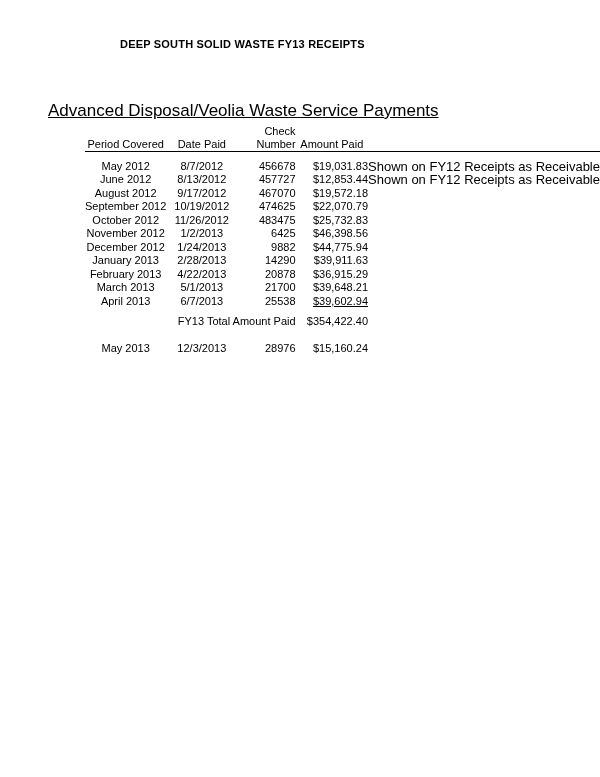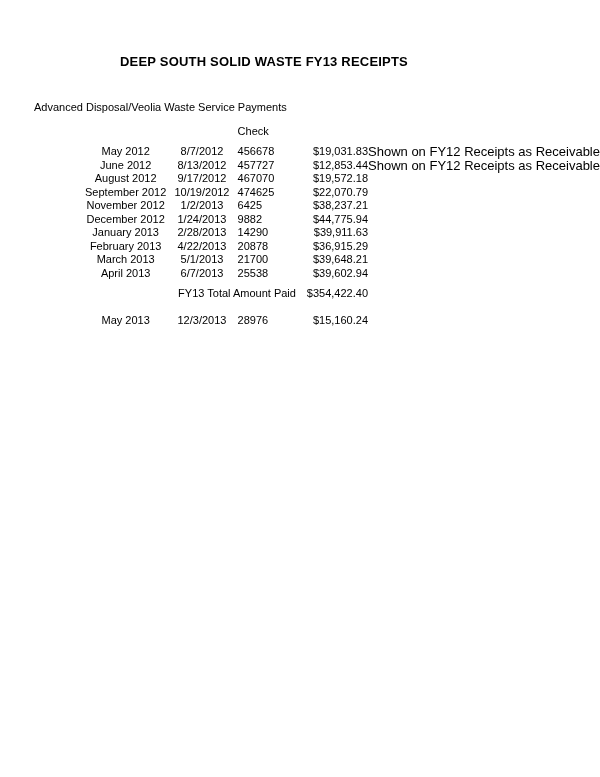--- a/index.html
+++ b/index.html
@@ -11,81 +11,90 @@
     position: relative;
     width: 600px;
     height: 777px;
     background: #ffffff;
     font-family: "Liberation Sans", sans-serif;
     color: #000000;
     overflow: hidden;
   }
   .doc-title {
     position: absolute;
-    top: 54px;
+    top: 38px;
     left: 120px;
-    font-size: 13px;
+    font-size: 11px;
     font-weight: bold;
     letter-spacing: 0.2px;
     white-space: nowrap;
   }
   .doc-subtitle {
     position: absolute;
     top: 101px;
-    left: 34px;
-    font-size: 11px;
+    left: 48px;
+    font-size: 17px;
     white-space: nowrap;
+    text-decoration: underline;
   }
   table.pay-table {
     position: absolute;
     top: 124px;
     left: 85px;
     border-collapse: collapse;
     font-size: 11px;
     line-height: 13px;
   }
   table.pay-table td, table.pay-table th {
     padding: 0;
     height: 13.5px;
     font-weight: normal;
     vertical-align: bottom;
     white-space: nowrap;
   }
   .col-period { width: 80px; text-align: center; }
   .col-date   { width: 74px; text-align: center; }
-  .col-check  { width: 62px; text-align: left; }
+  .col-check  { width: 62px; text-align: right; }
   .col-amount { width: 78px; text-align: right; padding-right: 2px; }
   .col-note   { width: 190px; text-align: left; padding-left: 32px; font-size: 13px; }
   tr.header-line th {
     border-bottom: 1px solid #000000;
   }
   tr.header-line th.col-amount { text-align: center; padding-right: 0; }
   tr.gap-row td { height: 7px; }
   tr.gap-row-lg td { height: 13px; }
   .total-label { text-align: right; }
   .underlined {
+    text-decoration: underline;
   }
 </style>
 </head>
 <body>
 
 <div class="page">
 
   <div class="doc-title">DEEP SOUTH SOLID WASTE FY13 RECEIPTS</div>
   <div class="doc-subtitle">Advanced Disposal/Veolia Waste Service Payments</div>
 
   <table class="pay-table">
     <thead>
       <tr>
         <th class="col-period"></th>
         <th class="col-date"></th>
         <th class="col-check">Check</th>
         <th class="col-amount"></th>
         <th class="col-note"></th>
       </tr>
+      <tr class="header-line">
+        <th class="col-period">Period Covered</th>
+        <th class="col-date">Date Paid</th>
+        <th class="col-check">Number</th>
+        <th class="col-amount">Amount Paid</th>
+        <th class="col-note"></th>
+      </tr>
     </thead>
     <tbody>
       <tr class="gap-row">
           <td colspan="5"></td>
         </tr>
 
       <tr>
         <td class="col-period">May 2012</td>
         <td class="col-date">8/7/2012</td>
         <td class="col-check">456678</td>
@@ -107,24 +116,31 @@
         <td class="col-note"></td>
       </tr>
       <tr>
         <td class="col-period">September 2012</td>
         <td class="col-date">10/19/2012</td>
         <td class="col-check">474625</td>
         <td class="col-amount">$22,070.79</td>
         <td class="col-note"></td>
       </tr>
       <tr>
+        <td class="col-period">October 2012</td>
+        <td class="col-date">11/26/2012</td>
+        <td class="col-check">483475</td>
+        <td class="col-amount">$25,732.83</td>
+        <td class="col-note"></td>
+      </tr>
+      <tr>
         <td class="col-period">November 2012</td>
         <td class="col-date">1/2/2013</td>
         <td class="col-check">6425</td>
-        <td class="col-amount">$38,237.21</td>
+        <td class="col-amount">$46,398.56</td>
         <td class="col-note"></td>
       </tr>
       <tr>
         <td class="col-period">December 2012</td>
         <td class="col-date">1/24/2013</td>
         <td class="col-check">9882</td>
         <td class="col-amount">$44,775.94</td>
         <td class="col-note"></td>
       </tr>
       <tr>

